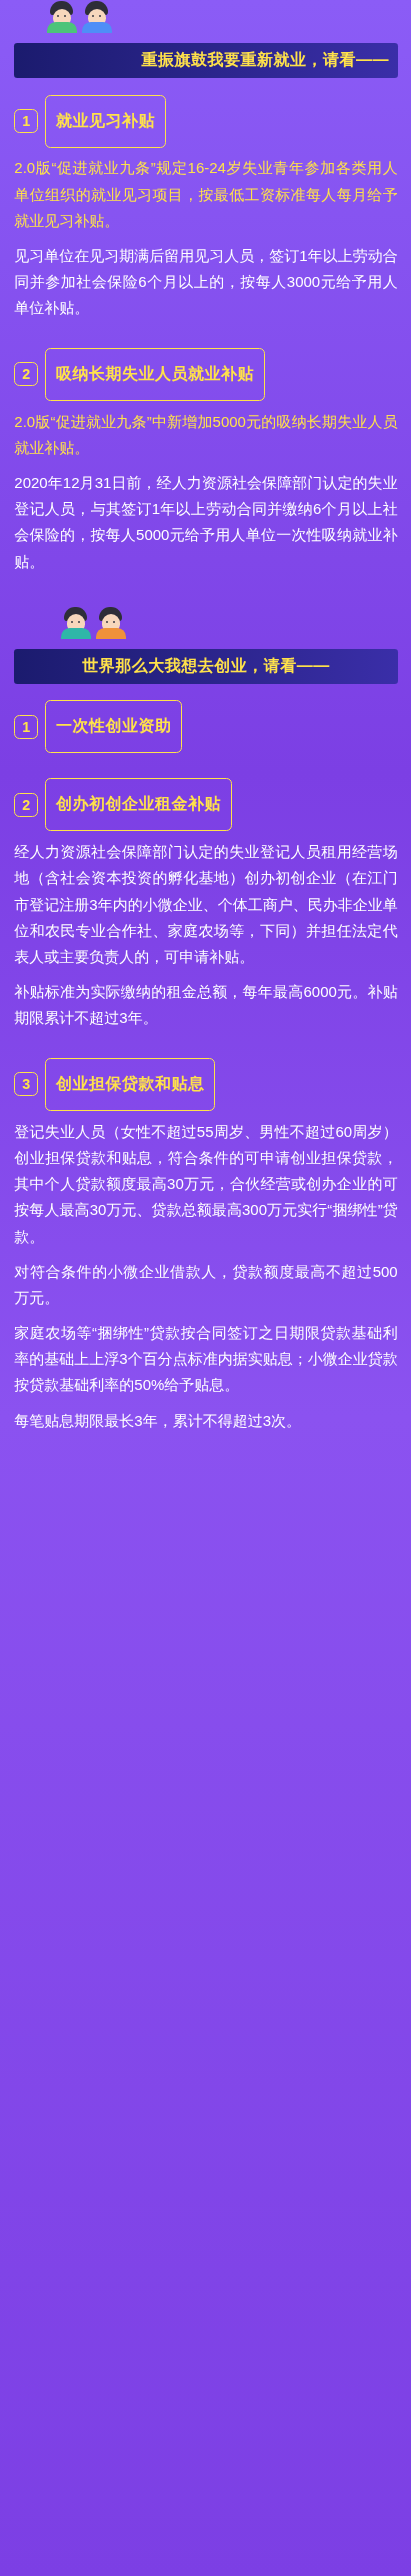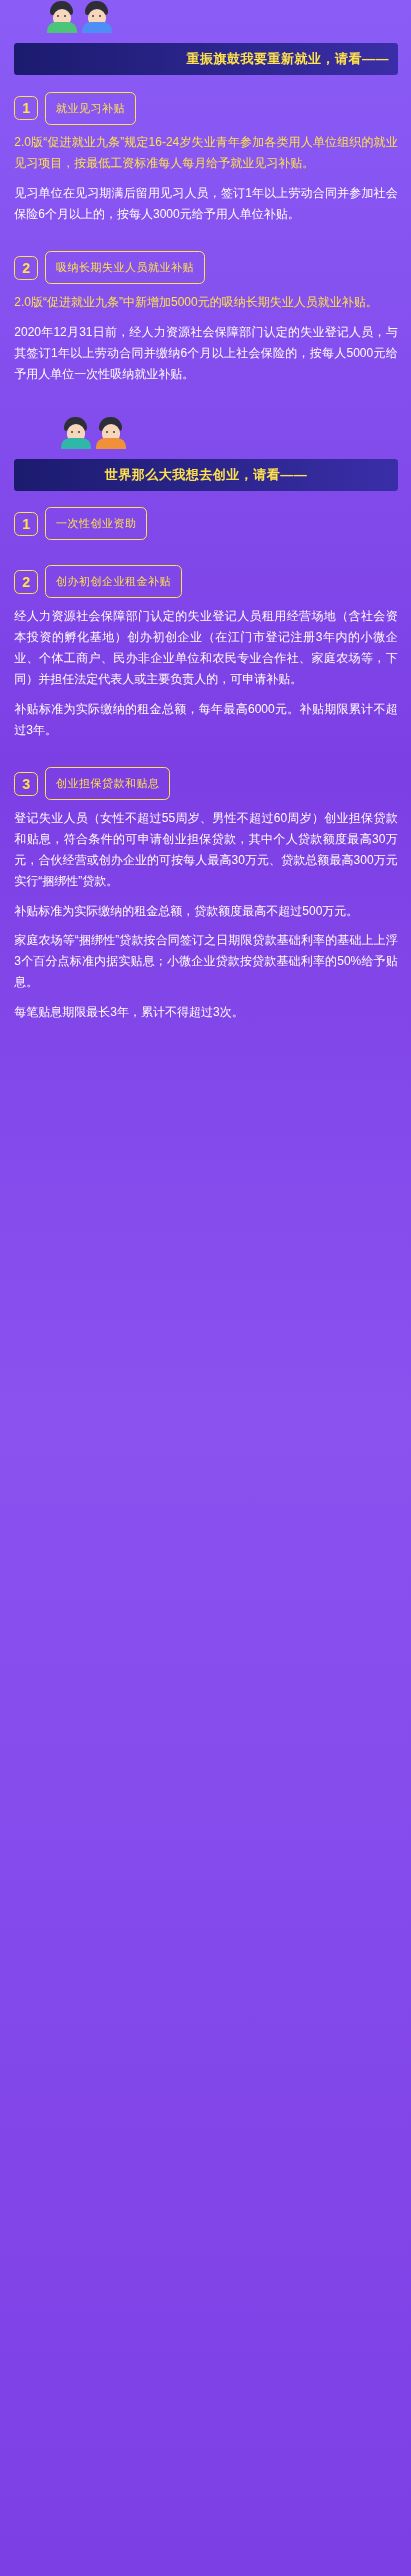--- a/index.html
+++ b/index.html
@@ -68,21 +68,21 @@
   .banner {
     background: linear-gradient(90deg, #1b1b6e 0%, #3a2ea8 100%);
     border-radius: 3.3px;
     padding: 7.1px 8.8px;
     display: flex;
     align-items: center;
     justify-content: center;
   }
   .banner-text {
     color: #ffe24a;
-    font-size: 13px;
+    font-size: 16px;
     font-weight: bold;
     letter-spacing: 0.5px;
   }
   .banner.right { justify-content: flex-end; }
 
   
   .item-head {
     display: flex;
     align-items: center;
     margin: 12px 14.3px 7.7px 14.3px;
@@ -97,31 +97,31 @@
     font-weight: bold;
     display: flex;
     align-items: center;
     justify-content: center;
     flex: 0 0 auto;
   }
   .title-pill {
     margin-left: 6.6px;
     border: 1.6px solid #ffe24a;
     border-radius: 5.5px;
-    padding: 8px 10px;
+    padding: 15px 10px;
     color: #ffe24a;
-    font-size: 11px;
-    font-weight: normal;
+    font-size: 16px;
+    font-weight: bold;
     letter-spacing: 0.5px;
   }
 
   
   p.para {
     color: #ffffff;
-    font-size: 12px;
+    font-size: 15px;
     line-height: 1.75;
     margin: 0 14.3px 8.8px 14.3px;
     text-align: justify;
   }
   p.para.highlight { color: #ffe24a; }
 
   .spacer-sm { height: 5.5px; }
   .spacer-lg { height: 22px; }
 </style>
 </head>
@@ -219,21 +219,21 @@
     </div>
 
     <div class="spacer-sm"></div>
 
     <div>
       <div class="item-head">
         <div class="num-badge">3</div>
         <div class="title-pill">创业担保贷款和贴息</div>
       </div>
       <p class="para">登记失业人员（女性不超过55周岁、男性不超过60周岁）创业担保贷款和贴息，符合条件的可申请创业担保贷款，其中个人贷款额度最高30万元，合伙经营或创办企业的可按每人最高30万元、贷款总额最高300万元实行“捆绑性”贷款。</p>
-      <p class="para">补贴标准为实际缴纳的租金总额，贷款额度最高不超过500万元。</p>
+      <p class="para">对符合条件的小微企业借款人，贷款额度最高不超过500万元。</p>
       <p class="para">家庭农场等“捆绑性”贷款按合同签订之日期限贷款基础利率的基础上上浮3个百分点标准内据实贴息；小微企业贷款按贷款基础利率的50%给予贴息。</p>
       <p class="para">每笔贴息期限最长3年，累计不得超过3次。</p>
     </div>
   </div>
 
   <div class="spacer-lg"></div>
 
 </div>
 
 

